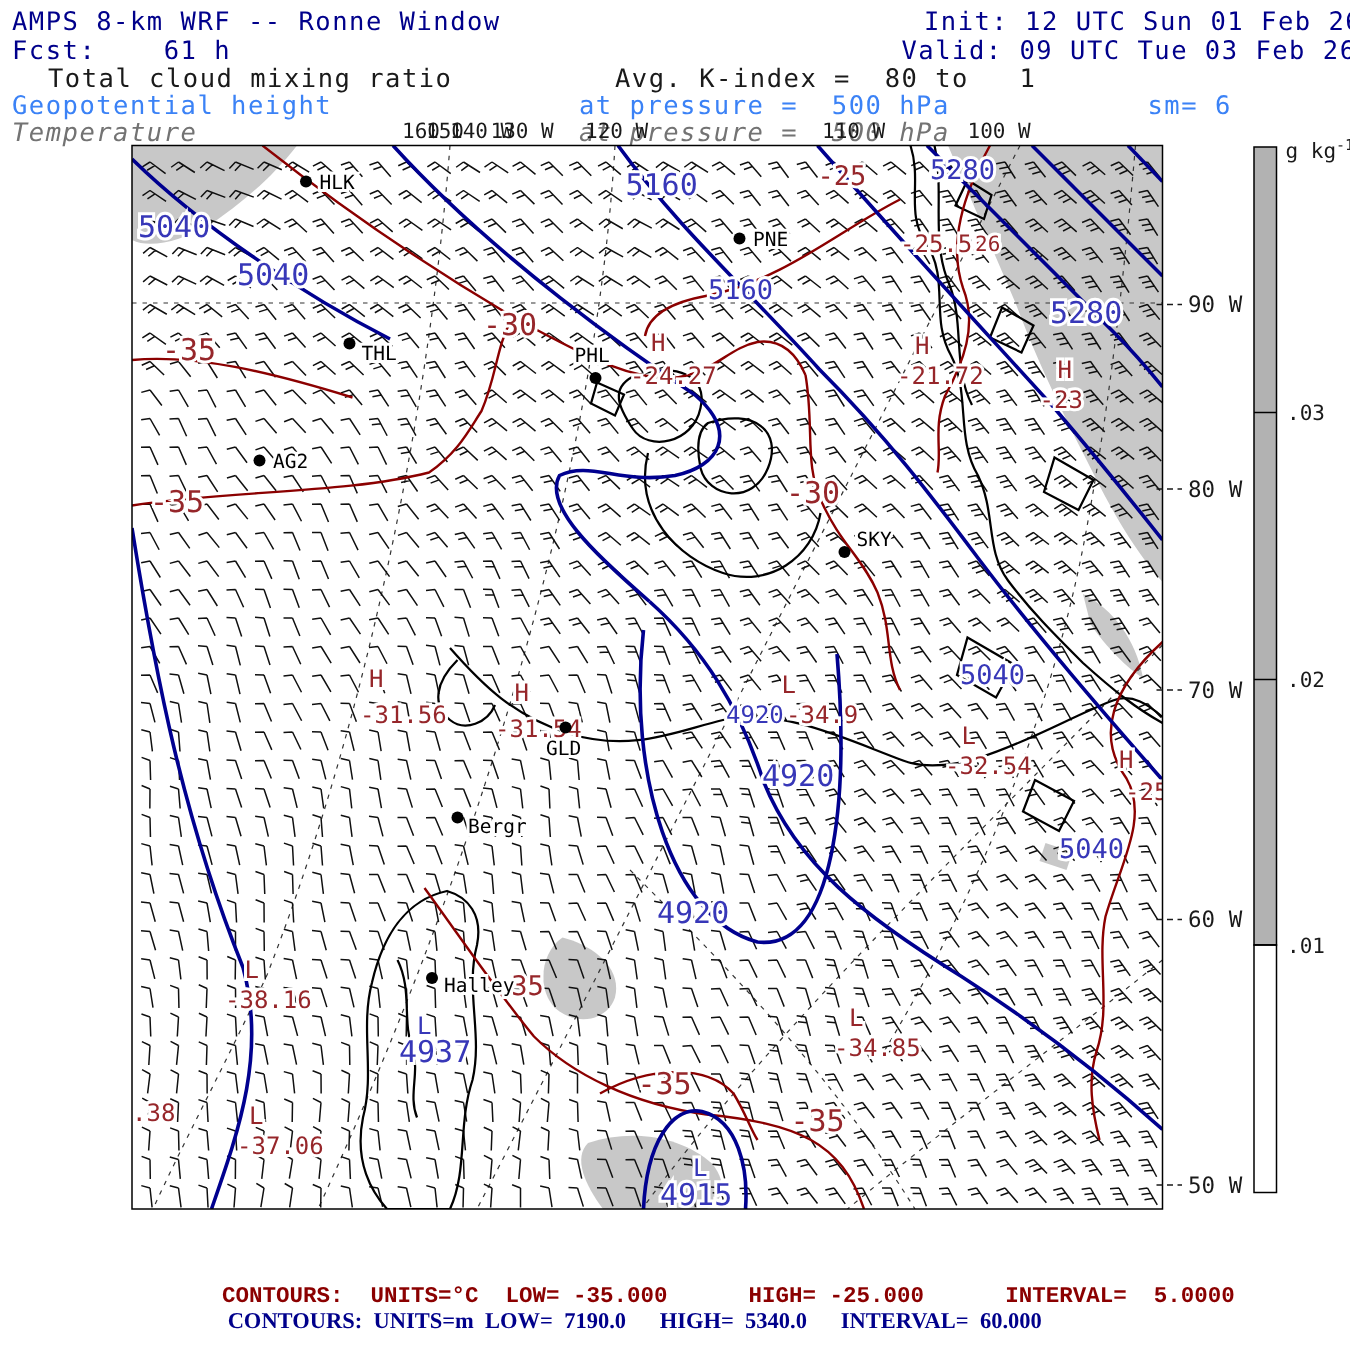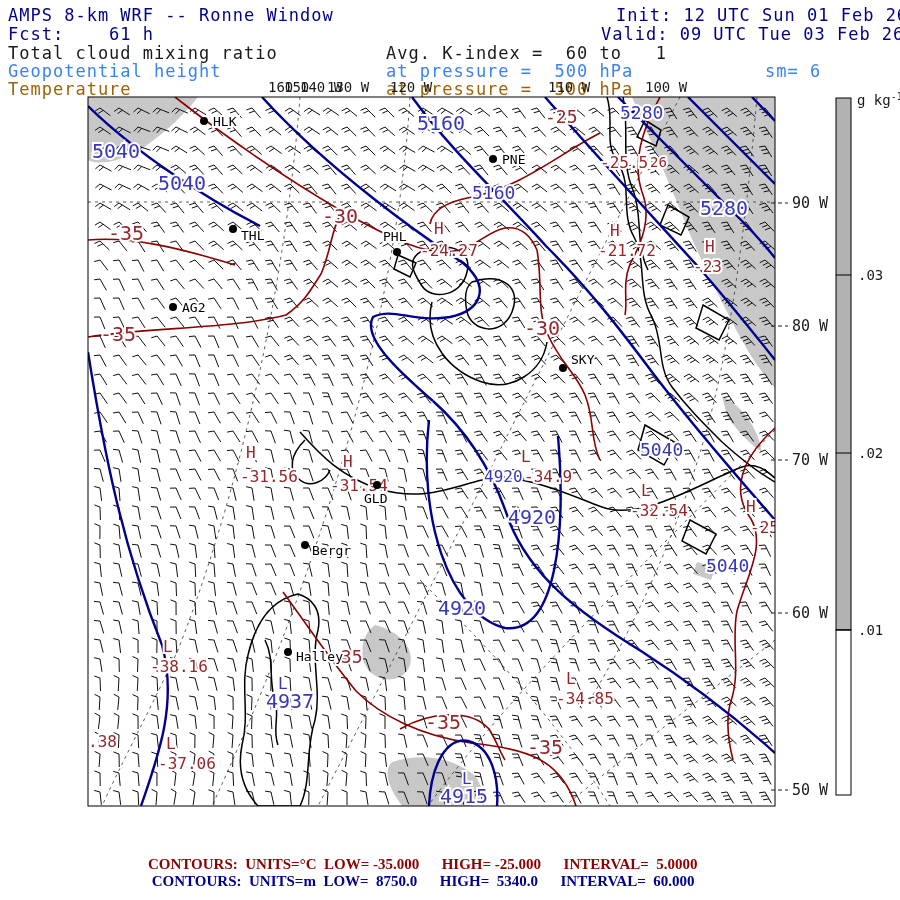--- a/index.html
+++ b/index.html
@@ -1,42 +1,42 @@
 <!DOCTYPE html>
 <html><head>
 <meta charset="utf-8">
 <style>
   html,body{margin:0;padding:0;background:#ffffff;}
   .page{position:relative;width:900px;height:896px;background:#ffffff;overflow:hidden;
         font-family:"DejaVu Sans Mono",monospace;}
   .hdr-item{position:absolute;font-size:17px;letter-spacing:1px;white-space:pre;}
   .navy{color:#00008b;}
-  .blk{color:#1a1a1a;}
+  .blk{color:#1a1a1a;margin-left:24px;}
   .blu{color:#3b82f6;}
-  .dred{color:#a16207;}
+  .dred{color:#737373;font-style:italic;}
   #map-svg{position:absolute;left:0;top:0;}
   .ftr{position:absolute;left:148px;font-family:"Liberation Serif",serif;
        font-weight:bold;font-size:15px;white-space:pre;}
-  .ftr.red{top:856px;color:#8b0000;}
+  .ftr.red{top:856px;color:#8b0000;font-family:Liberation Mono, monospace;}
   .ftr.blue{top:873px;color:#00008b;}
 </style>
 </head>
 <body>
 
 <div class="page">
 
   <div>
     <span class="hdr-item navy" style="left:8px;top:5px">AMPS 8-km WRF -- Ronne Window</span>
     <span class="hdr-item navy" style="left:8px;top:24px">Fcst:    61 h</span>
     <span class="hdr-item blk" style="left:8px;top:43px">Total cloud mixing ratio</span>
     <span class="hdr-item blu" style="left:8px;top:61px">Geopotential height</span>
     <span class="hdr-item dred" style="left:8px;top:79px">Temperature</span>
     <span class="hdr-item navy" style="left:616px;top:5px">Init: 12 UTC Sun 01 Feb 26</span>
     <span class="hdr-item navy" style="left:601px;top:24px">Valid: 09 UTC Tue 03 Feb 26</span>
-    <span class="hdr-item blk" style="left:386px;top:43px">Avg. K-index =  60 to   1</span>
+    <span class="hdr-item blk" style="left:386px;top:43px">Avg. K-index =  80 to   1</span>
     <span class="hdr-item blu" style="left:386px;top:61px">at pressure =  500 hPa</span>
     <span class="hdr-item dred" style="left:386px;top:79px">at pressure =  500 hPa</span>
     <span class="hdr-item blu" style="left:765px;top:61px">sm= 6</span>
   </div>
 
   <svg id="map-svg" width="900" height="900">
       <defs>
         <clipPath id="mapclip">
           <rect x="88" y="97" width="687" height="709"></rect>
         </clipPath>
@@ -183,15 +183,15 @@
       <line x1="836" y1="275" x2="851" y2="275" stroke="#000" stroke-width="1"></line>
       <text x="858" y="280" fill="#1a1a1a" font-size="14" font-family="&quot;DejaVu Sans Mono&quot;,monospace">.03</text>
       <line x1="836" y1="453" x2="851" y2="453" stroke="#000" stroke-width="1"></line>
       <text x="858" y="458" fill="#1a1a1a" font-size="14" font-family="&quot;DejaVu Sans Mono&quot;,monospace">.02</text>
       <line x1="836" y1="630" x2="851" y2="630" stroke="#000" stroke-width="1"></line>
       <text x="858" y="635" fill="#1a1a1a" font-size="14" font-family="&quot;DejaVu Sans Mono&quot;,monospace">.01</text>
       <text x="857" y="105" fill="#1a1a1a" font-size="14" font-family="&quot;DejaVu Sans Mono&quot;,monospace"><tspan>g kg</tspan><tspan dy="-5" font-size="10">-1</tspan></text>
     </svg>
 
   <div class="ftr red">CONTOURS:  UNITS=°C  LOW= -35.000      HIGH= -25.000      INTERVAL=  5.0000</div>
-  <div class="ftr blue"> CONTOURS:  UNITS=m  LOW=  8750.0      HIGH=  5340.0      INTERVAL=  60.000</div>
+  <div class="ftr blue"> CONTOURS:  UNITS=m  LOW=  7190.0      HIGH=  5340.0      INTERVAL=  60.000</div>
 
 </div>
 
 </body></html>

